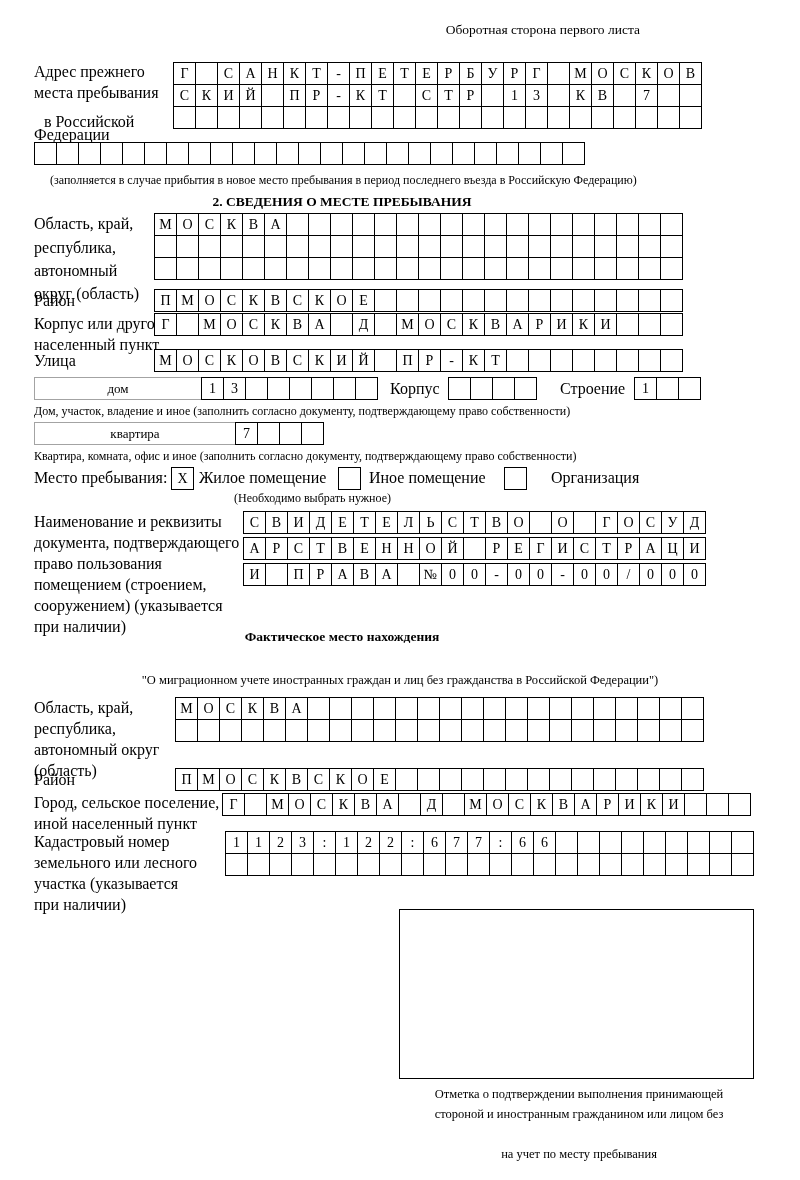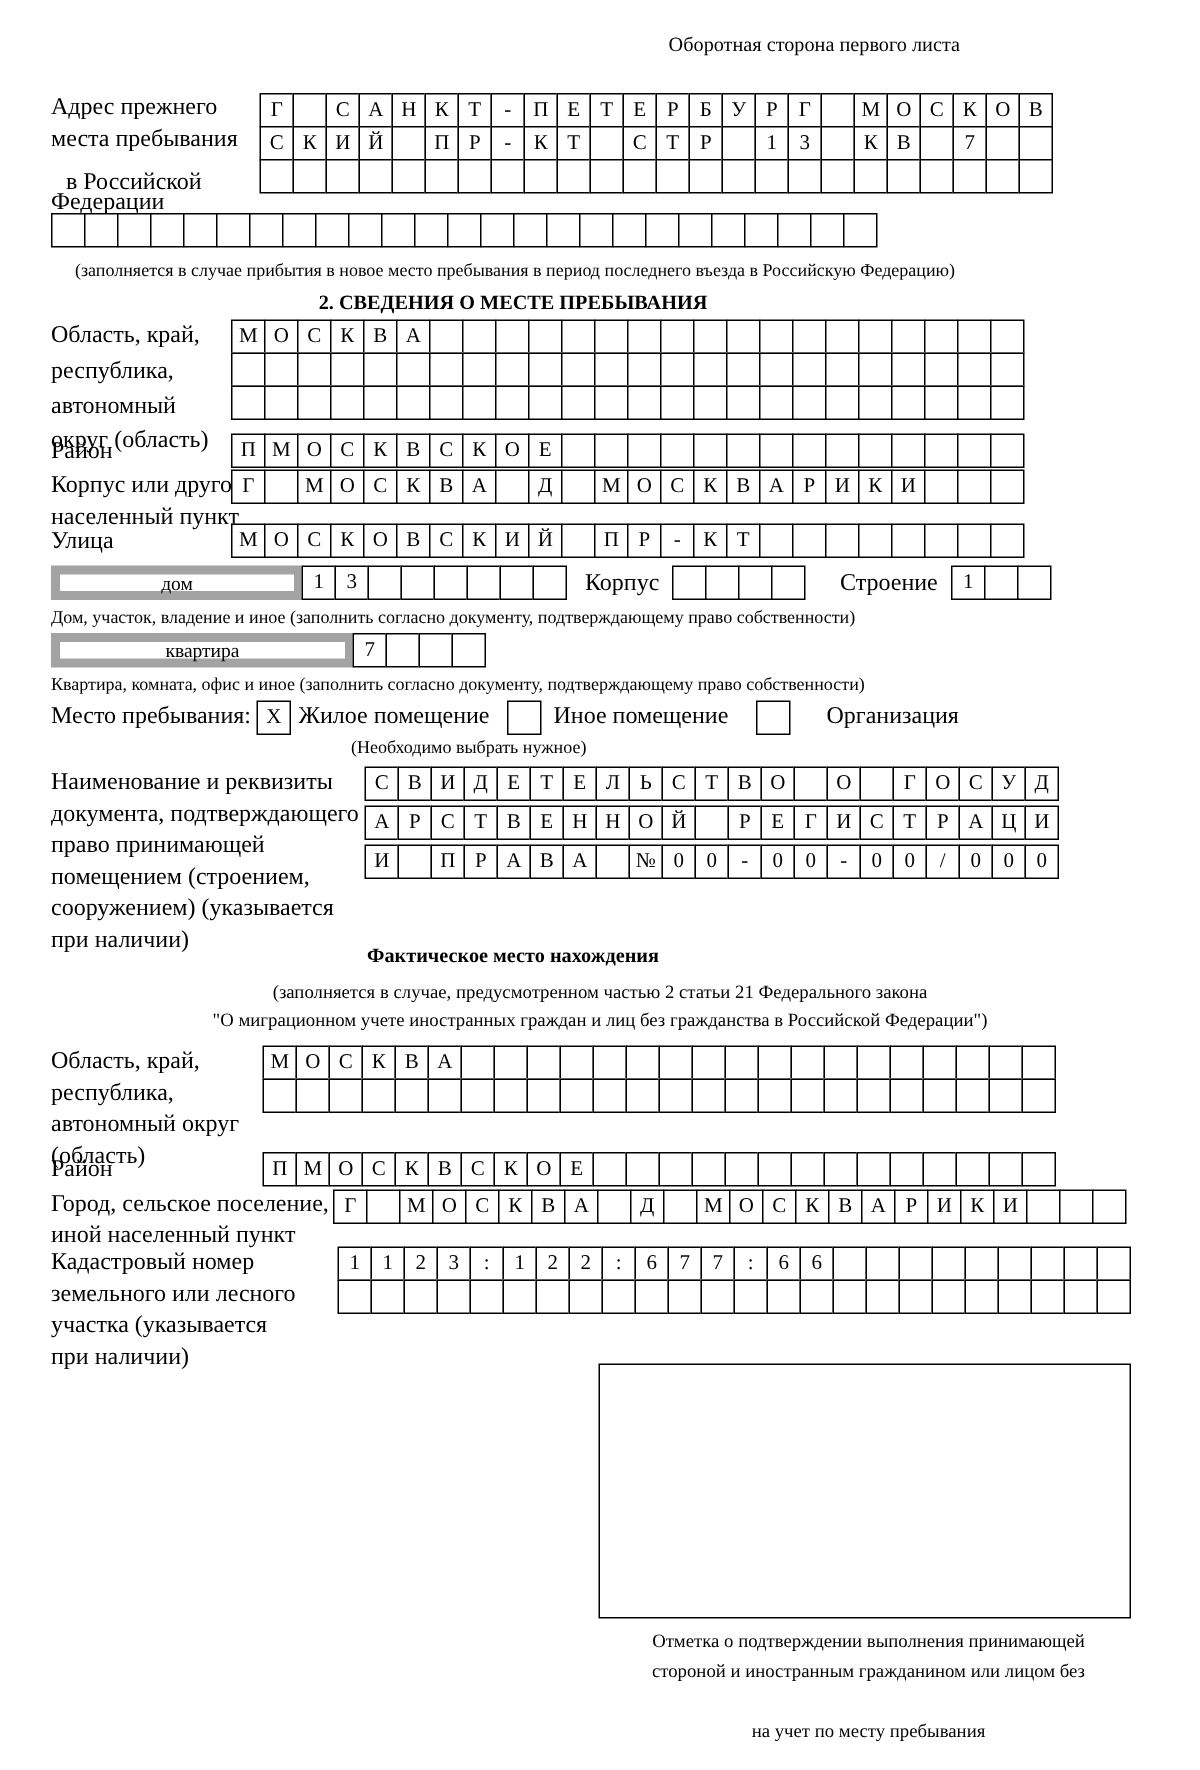--- a/index.html
+++ b/index.html
@@ -28,21 +28,21 @@
     width:23px;height:23px;
     border:1px solid #000;
     margin-right:-1px;
     box-sizing:border-box;
     display:flex;align-items:center;justify-content:center;
     font-size:14px;font-family:"Liberation Serif", serif;
     background:#fff;
   }
 
   .labelbox{
-    position:absolute;border:6px solid #a3a3a3;box-sizing:border-box;
+    position:absolute;border:1px solid #a3a3a3;box-sizing:border-box;
     height:23px;display:flex;align-items:center;justify-content:center;
     font-size:13px;
     font-family:Liberation Serif, serif;
   }
   .note{position:absolute;font-size:12px;}
   .ctr-title{position:absolute;width:100%;text-align:center;font-weight:bold;font-size:13.5px;}
   .bigbox{position:absolute;border:1px solid #000;box-sizing:border-box;}
   .footnote{position:absolute;text-align:center;font-size:12.5px;line-height:17px;width:400px;}
 </style>
 </head>
@@ -376,21 +376,21 @@
   <div class="cell" style="position:absolute;left:171px;top:467px;">Х</div>
   <div class="t" style="left:199px;top:470px;">Жилое помещение</div>
   <div class="cell" style="position:absolute;left:338px;top:467px;"></div>
   <div class="t" style="left:369px;top:470px;">Иное помещение</div>
   <div class="cell" style="position:absolute;left:504px;top:467px;"></div>
   <div class="t" style="left:551px;top:470px;">Организация</div>
   <div class="note" style="left:234px;top:491px;">(Необходимо выбрать нужное)</div>
 
   <div class="t" style="left:34px;top:514px;">Наименование и реквизиты</div>
   <div class="t" style="left:34px;top:535px;">документа, подтверждающего</div>
-  <div class="t" style="left:34px;top:556px;">право принимающей</div>
+  <div class="t" style="left:34px;top:556px;">право пользования</div>
   <div class="t" style="left:34px;top:577px;">помещением (строением,</div>
   <div class="t" style="left:34px;top:598px;">сооружением) (указывается</div>
   <div class="t" style="left:34px;top:619px;">при наличии)</div>
 
   <div class="row" id="doc0" style="left:243px;top:511px;">
       <div class="cell">С</div>
       <div class="cell">В</div>
       <div class="cell">И</div>
       <div class="cell">Д</div>
       <div class="cell">Е</div>
@@ -452,21 +452,20 @@
       <div class="cell">-</div>
       <div class="cell">0</div>
       <div class="cell">0</div>
       <div class="cell">/</div>
       <div class="cell">0</div>
       <div class="cell">0</div>
       <div class="cell">0</div>
     </div>
 
   <div class="ctr-title" style="left:0;top:629px;">Фактическое место нахождения</div>
-  <div class="t c" style="left:0;top:653px;width:800px;font-size:12.5px;">(заполняется в случае, предусмотренном частью 2 статьи 21 Федерального закона</div>
   <div class="t c" style="left:0;top:672px;width:800px;font-size:12.5px;">"О миграционном учете иностранных граждан и лиц без гражданства в Российской Федерации")</div>
 
   <div class="t" style="left:34px;top:700px;">Область, край,</div>
   <div class="t" style="left:34px;top:721px;">республика,</div>
   <div class="t" style="left:34px;top:742px;">автономный округ</div>
   <div class="t" style="left:34px;top:763px;">(область)</div>
 
   <div class="row" id="areg0" style="left:175px;top:697px;">
       <div class="cell">М</div>
       <div class="cell">О</div>

